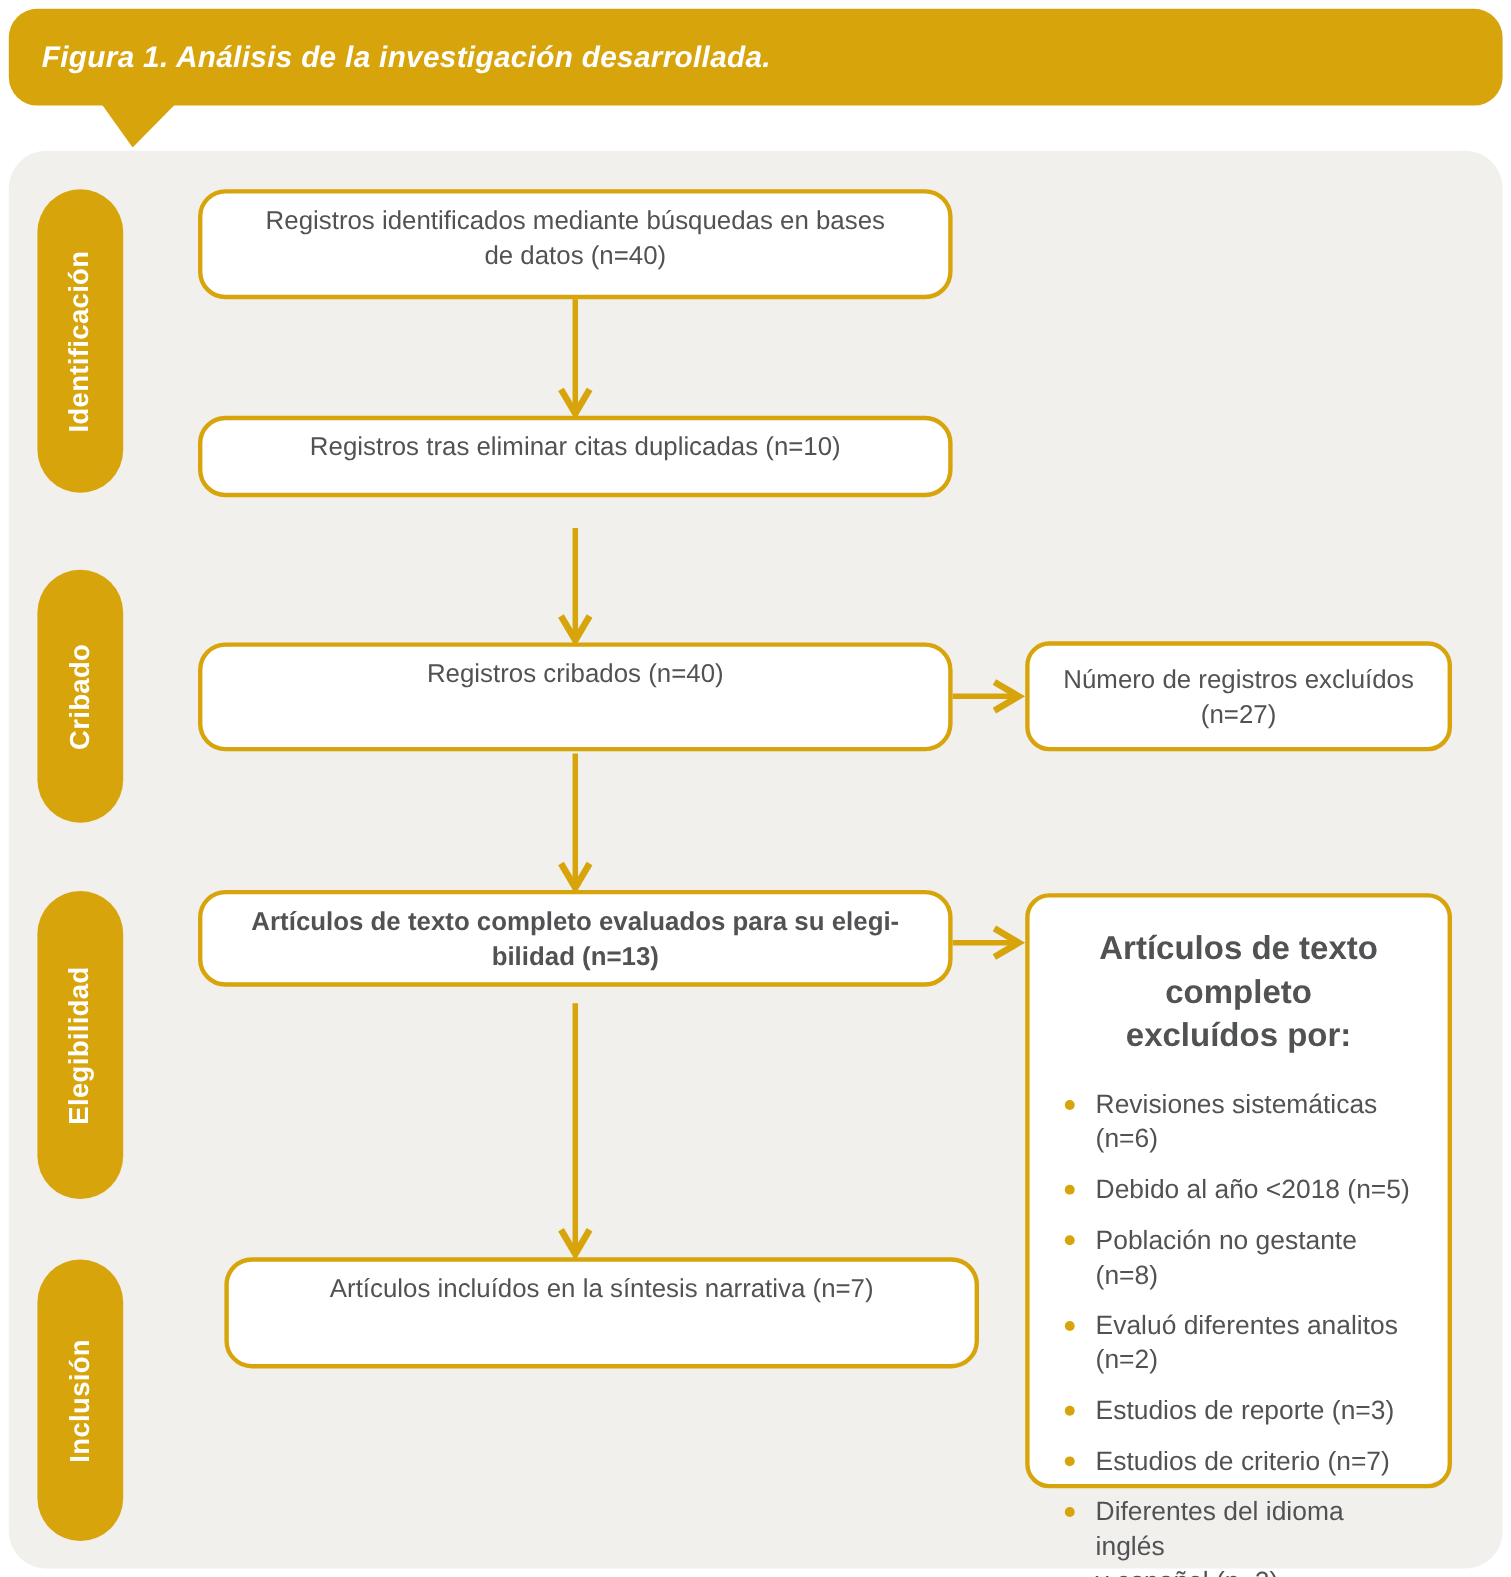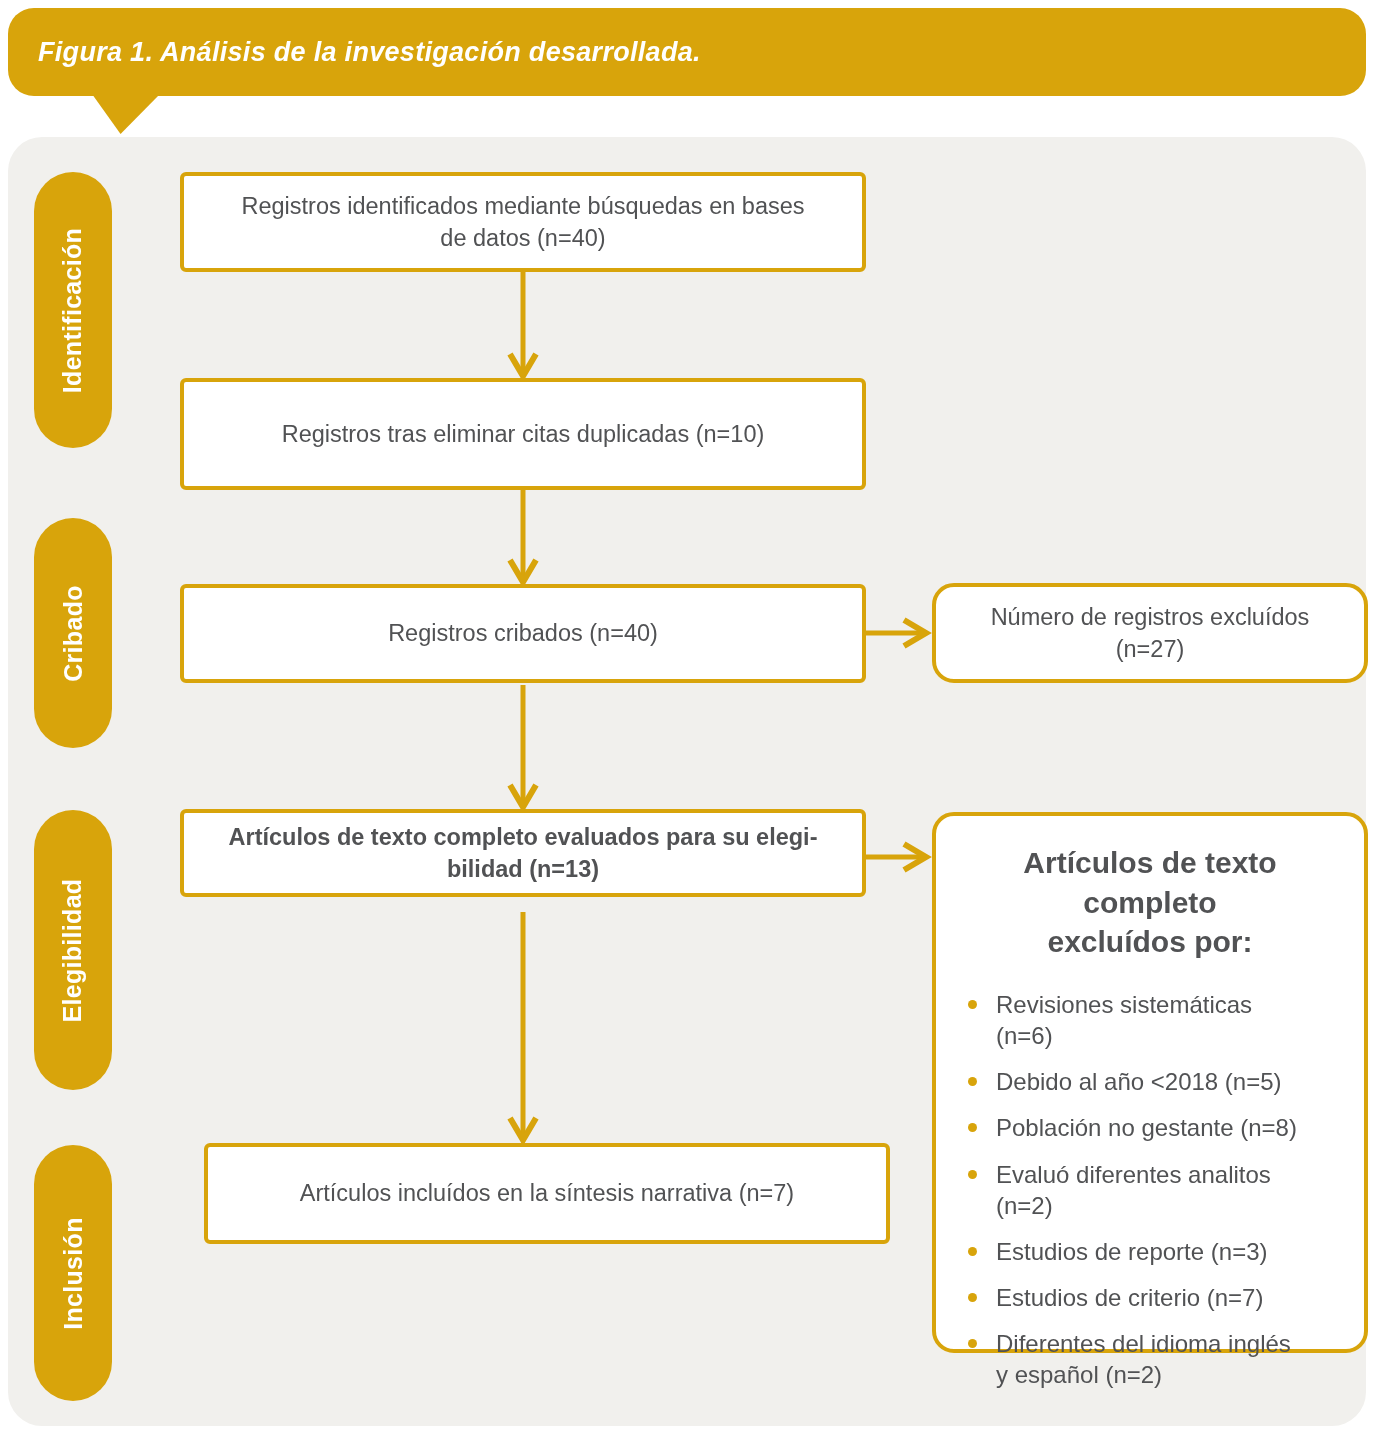--- a/index.html
+++ b/index.html
@@ -27,31 +27,31 @@
         display:flex;align-items:center;justify-content:center;}
   .pill .pill-label{transform:rotate(-90deg);white-space:nowrap;color:#fff;font-weight:bold;
         font-size:25px;letter-spacing:.3px;}
   .pill-identification{top:172px;height:276px;}
   .pill-screening{top:518px;height:230px;}
   .pill-eligibility{top:810px;height:280px;}
   .pill-inclusion{top:1145px;height:256px;}
 
   
   .fbox{position:absolute;left:180px;width:686px;background:#fff;border:4px solid var(--gold);
-        border-radius:6px;box-sizing:border-box;display:flex;align-items:center;justify-content:center;
+        border-radius:25px;box-sizing:border-box;display:flex;align-items:flex-start;justify-content:center;
         text-align:center;color:var(--ink);font-size:23.5px;line-height:1.38;padding:8px 22px;}
   .fbox .fbox-text{white-space:pre-line;}
   .fbox-1{top:172px;height:100px;}
-  .fbox-2{top:378px;height:112px;}
+  .fbox-2{top:378px;height:74px;}
   .fbox-3{top:584px;height:99px;}
   .fbox-4{top:809px;height:88px;font-weight:bold;}
   .fbox-5{top:1143px;height:101px;margin-left:24px;}
 
   
-  .sbox{position:absolute;left:932px;width:436px;background:#fff;border:4px solid var(--gold);
+  .sbox{position:absolute;left:932px;width:388px;background:#fff;border:4px solid var(--gold);
         border-radius:22px;box-sizing:border-box;color:var(--ink);}
   .sbox-1{top:583px;height:100px;display:flex;align-items:center;justify-content:center;
         text-align:center;font-size:23.5px;line-height:1.38;}
   .sbox-1 .sbox-text{white-space:pre-line;}
   .sbox-2{top:812px;height:541px;padding:27px 26px 20px 26px;}
   .sbox-title{text-align:center;font-weight:bold;font-size:30px;line-height:1.32;
         white-space:pre-line;margin-bottom:27px;}
   .exclusion-list{list-style:none;margin:0;padding:0 0 0 6px;}
   .exclusion-list li{display:flex;gap:19px;font-size:24px;line-height:1.3;margin-bottom:15px;}
   .bullet-dot{width:9px;height:9px;border-radius:50%;background:var(--gold);margin-top:11px;flex:none;}

